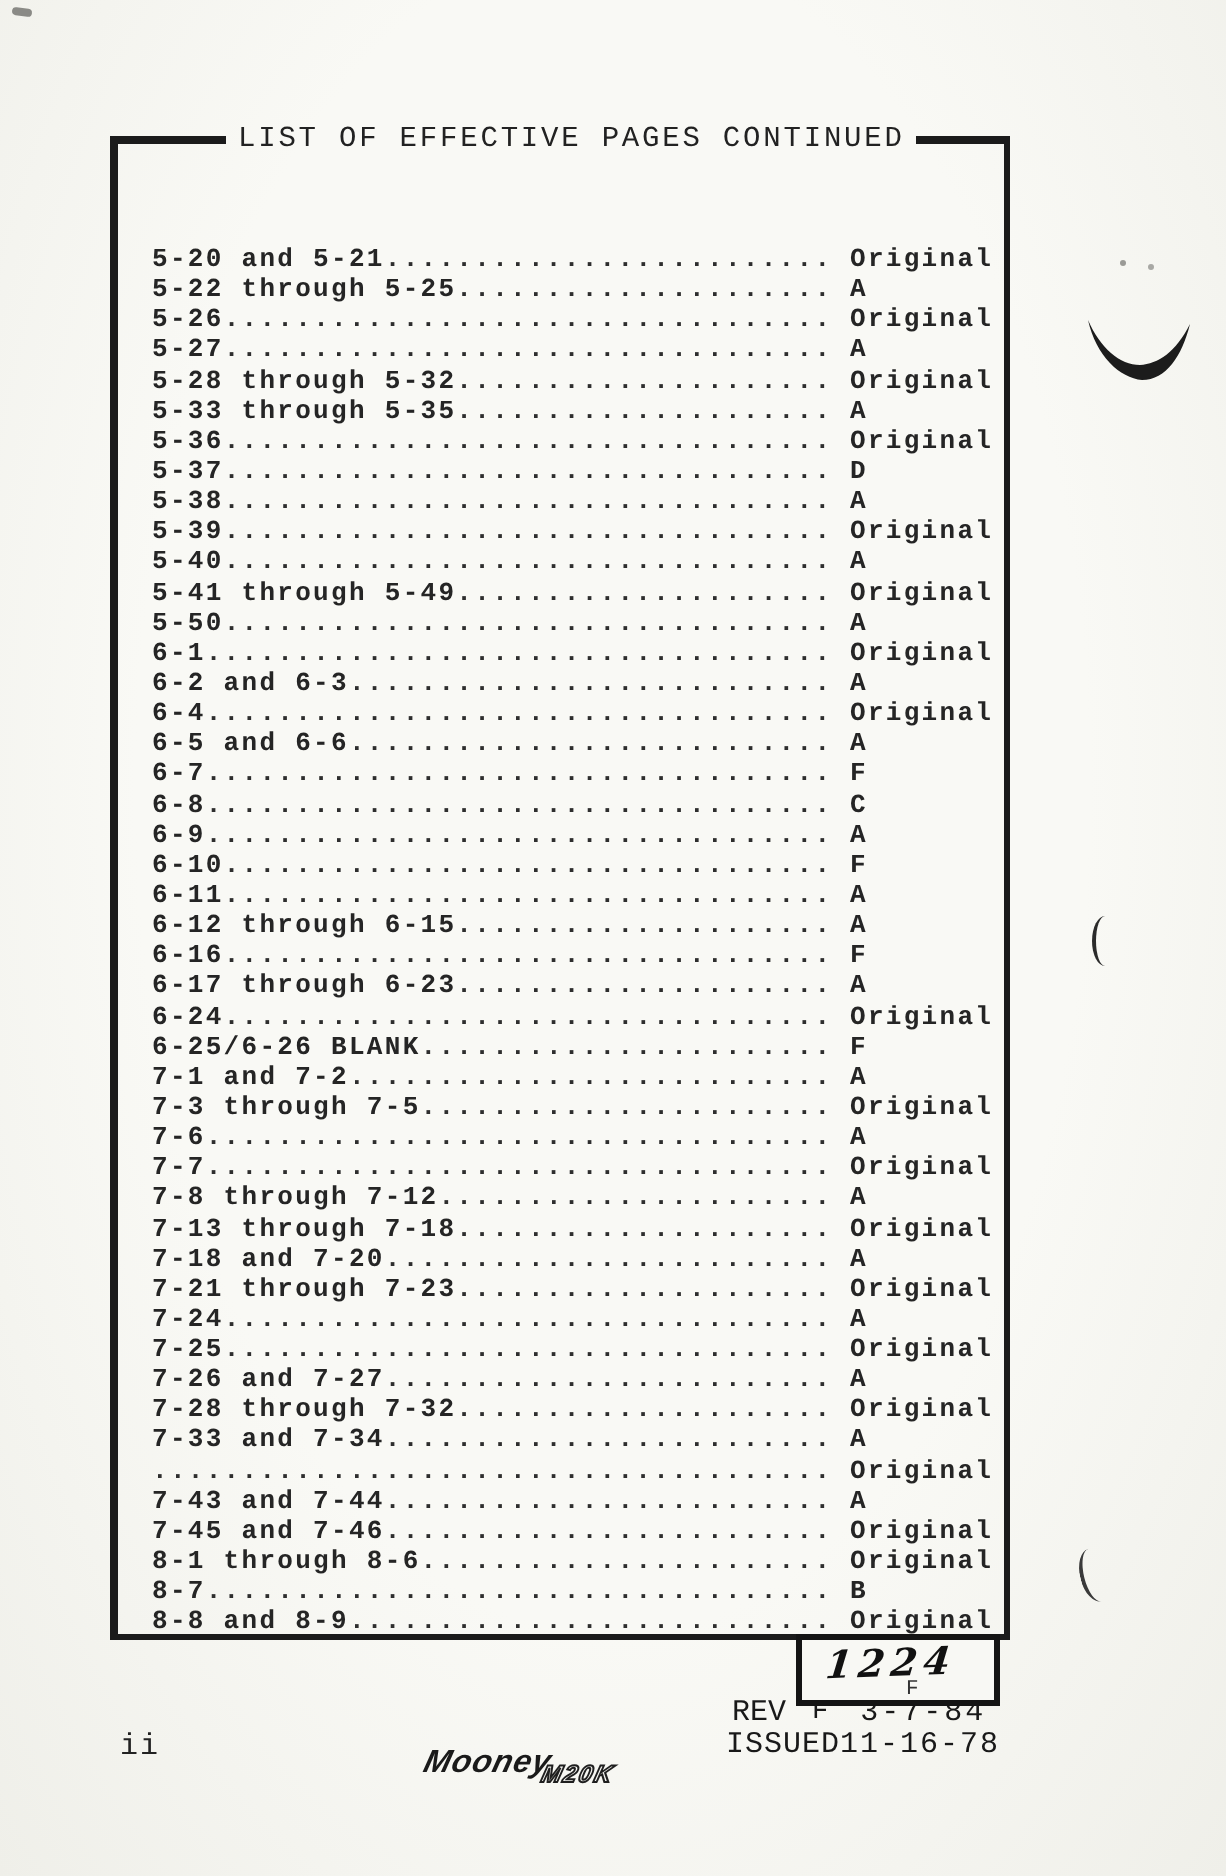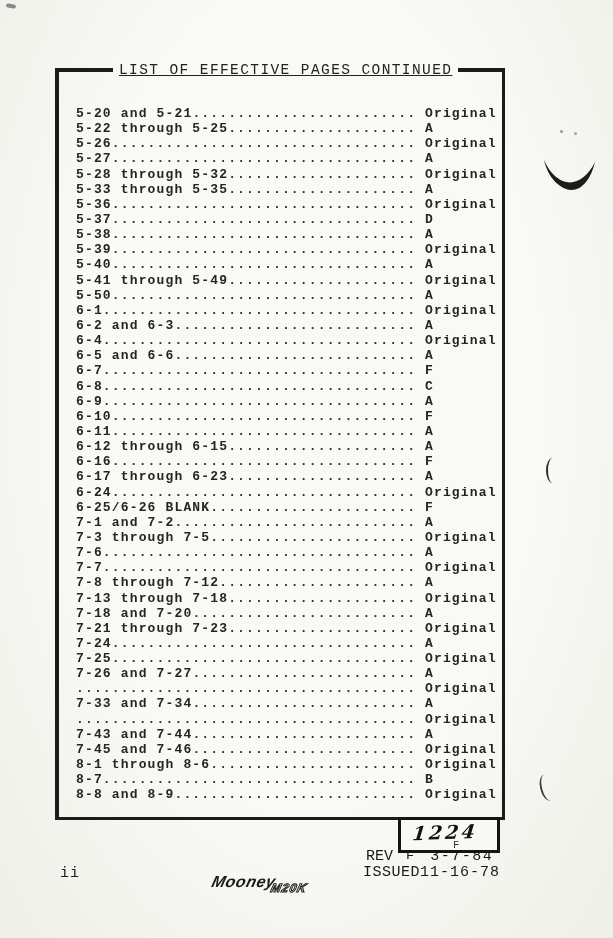--- a/index.html
+++ b/index.html
@@ -17,32 +17,32 @@
   }
   .title-bar {
     position:absolute; left:-4px; right:-3px; top:-9px; height:18px;
     display:flex; align-items:center;
   }
   .tline { background:#1b1b1b; height:4px; }
   .tline.left  { flex:0 0 58px; }
   .tline.right { flex:1 1 auto; }
   .box-title {
     padding:0 6px; white-space:nowrap;
-    font-size:14.5px; letter-spacing:1.4px; color:#222;text-decoration:underline;
+    font-size:14.5px; letter-spacing:1.4px; color:#222;
   }
   
   .pages-list { position:absolute; top:36px; left:17px; right:3px;font-weight:bold; }
   .page-row {
     display:flex; align-items:baseline; white-space:nowrap;
     height:15.15px; line-height:15.15px;
     font-size:13px; letter-spacing:1.15px; color:#252525;
   }
   .pages  { flex:0 0 auto; }
   .leader { flex:1 1 auto; overflow:hidden; margin-right:6px; color:#2e2e2e; }
-  .status { flex:0 0 74px; overflow:visible; }
+  .status { flex:0 0 74px; overflow:visible;margin-top:16px; }
   
   .stamp-box {
     position:absolute; left:398px; top:817px; width:102px; height:36px;
     box-sizing:border-box; border:3px solid #141414; background:#f8f8f4; z-index:2;
   }
   .stamp-num {
     display:inline-block; margin:1px 0 0 12px;
     font-family:"DejaVu Serif","Liberation Serif",serif;
     font-style:italic; font-weight:bold; font-size:19px; letter-spacing:3px;
     transform:skewX(-8deg) rotate(-2deg); color:#111;
@@ -317,20 +317,21 @@
       <span class="status">Original</span>
     </div>
 
     <div class="page-row">
       <span class="pages">7-26 and 7-27</span>
       <span class="leader">............................................................</span>
       <span class="status">A</span>
     </div>
 
     <div class="page-row">
+      <span class="pages">7-28 through 7-32</span>
       <span class="leader">............................................................</span>
       <span class="status">Original</span>
     </div>
 
     <div class="page-row">
       <span class="pages">7-33 and 7-34</span>
       <span class="leader">............................................................</span>
       <span class="status">A</span>
     </div>
 

